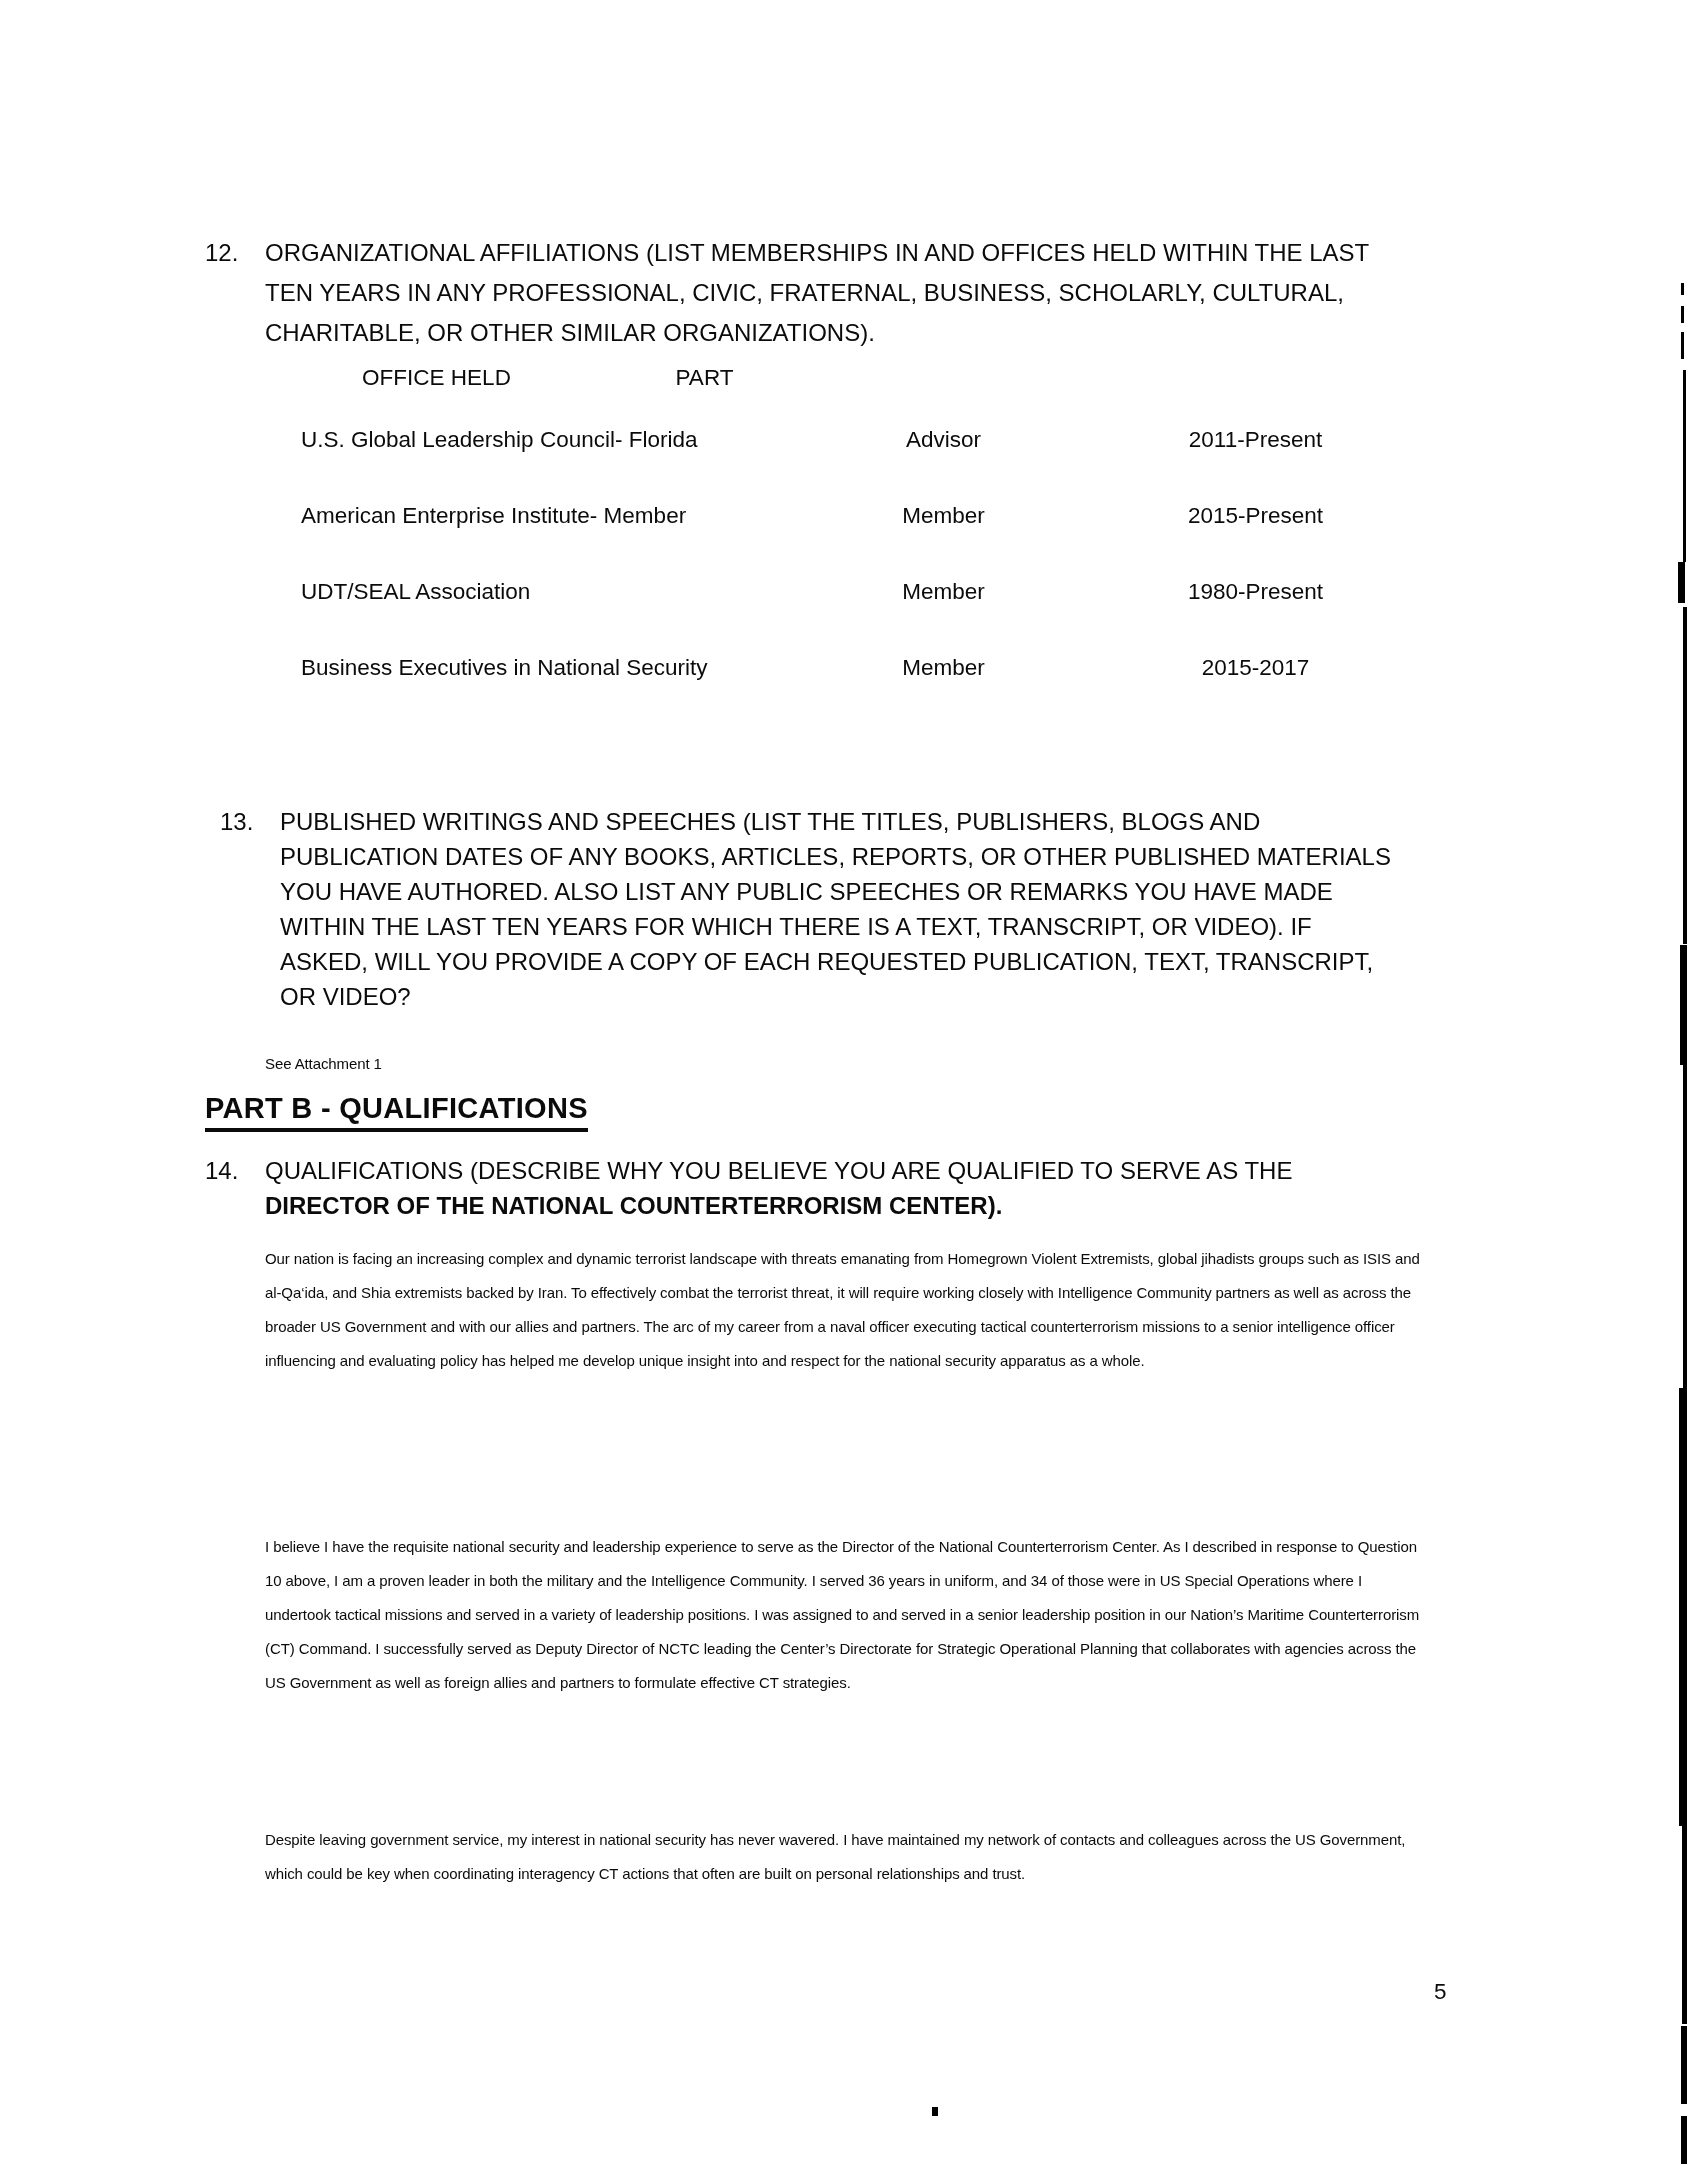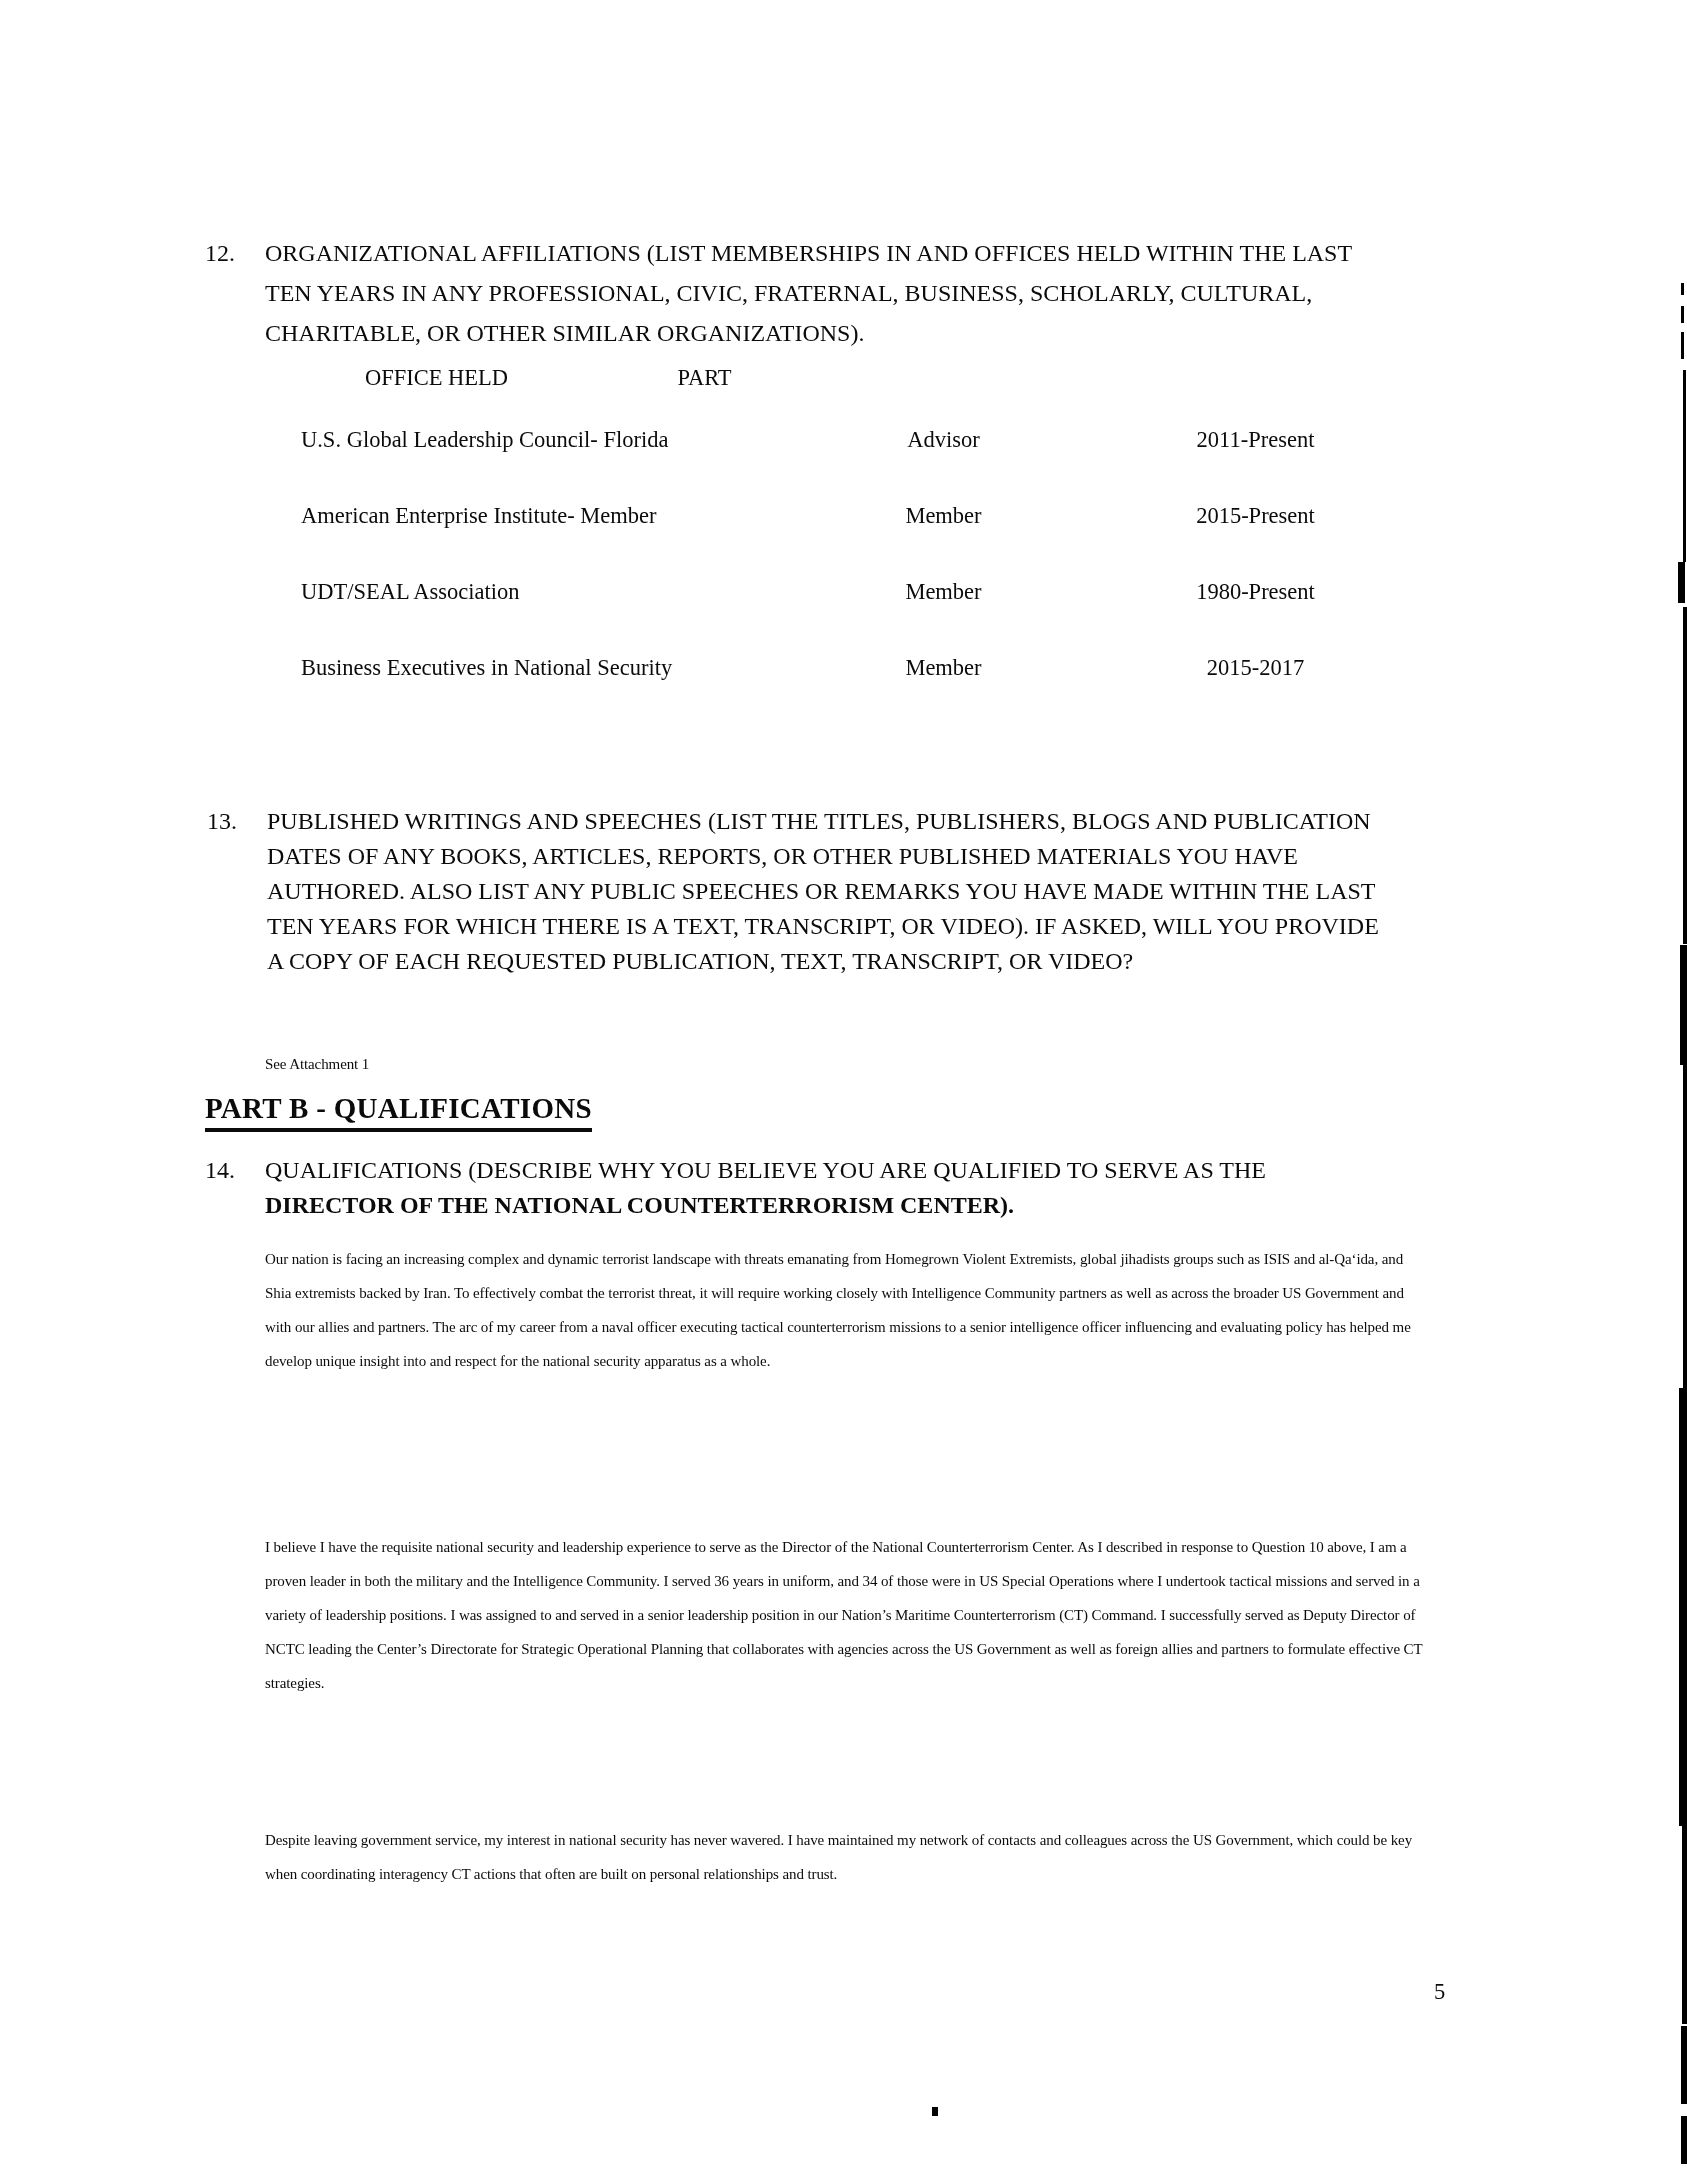--- a/index.html
+++ b/index.html
@@ -1,20 +1,20 @@
 <!DOCTYPE html>
 <html style="font-size:10.6px"><head>
 <meta charset="utf-8">
 <style>
   html,body{margin:0;padding:0;background:#e8e8e8;}
   .page{
     position:relative;
     width:1687px;height:2183px;
     background:#ffffff;
-    font-family:Liberation Serif, serif;
+    font-family:Liberation Sans, sans-serif;
     color:#0b0b0b;
     overflow:hidden;
   }
   .abs{position:absolute;}
   
   .qblock{display:flex;align-items:flex-start;}
   .qnum{flex:0 0 60px;}
   .qtext{flex:1 1 auto;}
   .caps{font-size:24px;line-height:40px;letter-spacing:0px;}
   .caps13{font-size:24px;line-height:35px;}
@@ -71,21 +71,21 @@
           <div class="cell dates-cell">1980-Present</div>
         </div>
         <div class="t-row">
           <div class="cell org-cell">Business Executives in National Security</div>
           <div class="cell office-cell">Member</div>
           <div class="cell dates-cell">2015-2017</div>
         </div>
       </div>
   </div>
 
-  <div class="abs qblock" style="left:207px;top:804px;width:1191px;">
+  <div class="abs qblock" style="left:220px;top:804px;width:1191px;">
     <div class="qnum caps13">13.</div>
     <div class="qtext caps13" style="max-width:1125px;">PUBLISHED WRITINGS AND SPEECHES (LIST THE TITLES, PUBLISHERS, BLOGS AND PUBLICATION DATES OF ANY BOOKS, ARTICLES, REPORTS, OR OTHER PUBLISHED MATERIALS YOU HAVE AUTHORED.  ALSO LIST ANY PUBLIC SPEECHES OR REMARKS YOU HAVE MADE WITHIN THE LAST TEN YEARS FOR WHICH THERE IS A TEXT, TRANSCRIPT, OR VIDEO).  IF ASKED, WILL YOU PROVIDE A COPY OF EACH REQUESTED PUBLICATION, TEXT, TRANSCRIPT, OR VIDEO?</div>
   </div>
 
   <div class="abs bodytext" style="left:265px;top:1047px;">See Attachment 1</div>
 
   <div class="abs" style="left:205px;top:1092px;">
     <span class="part-title">PART B - QUALIFICATIONS</span>
   </div>
 

